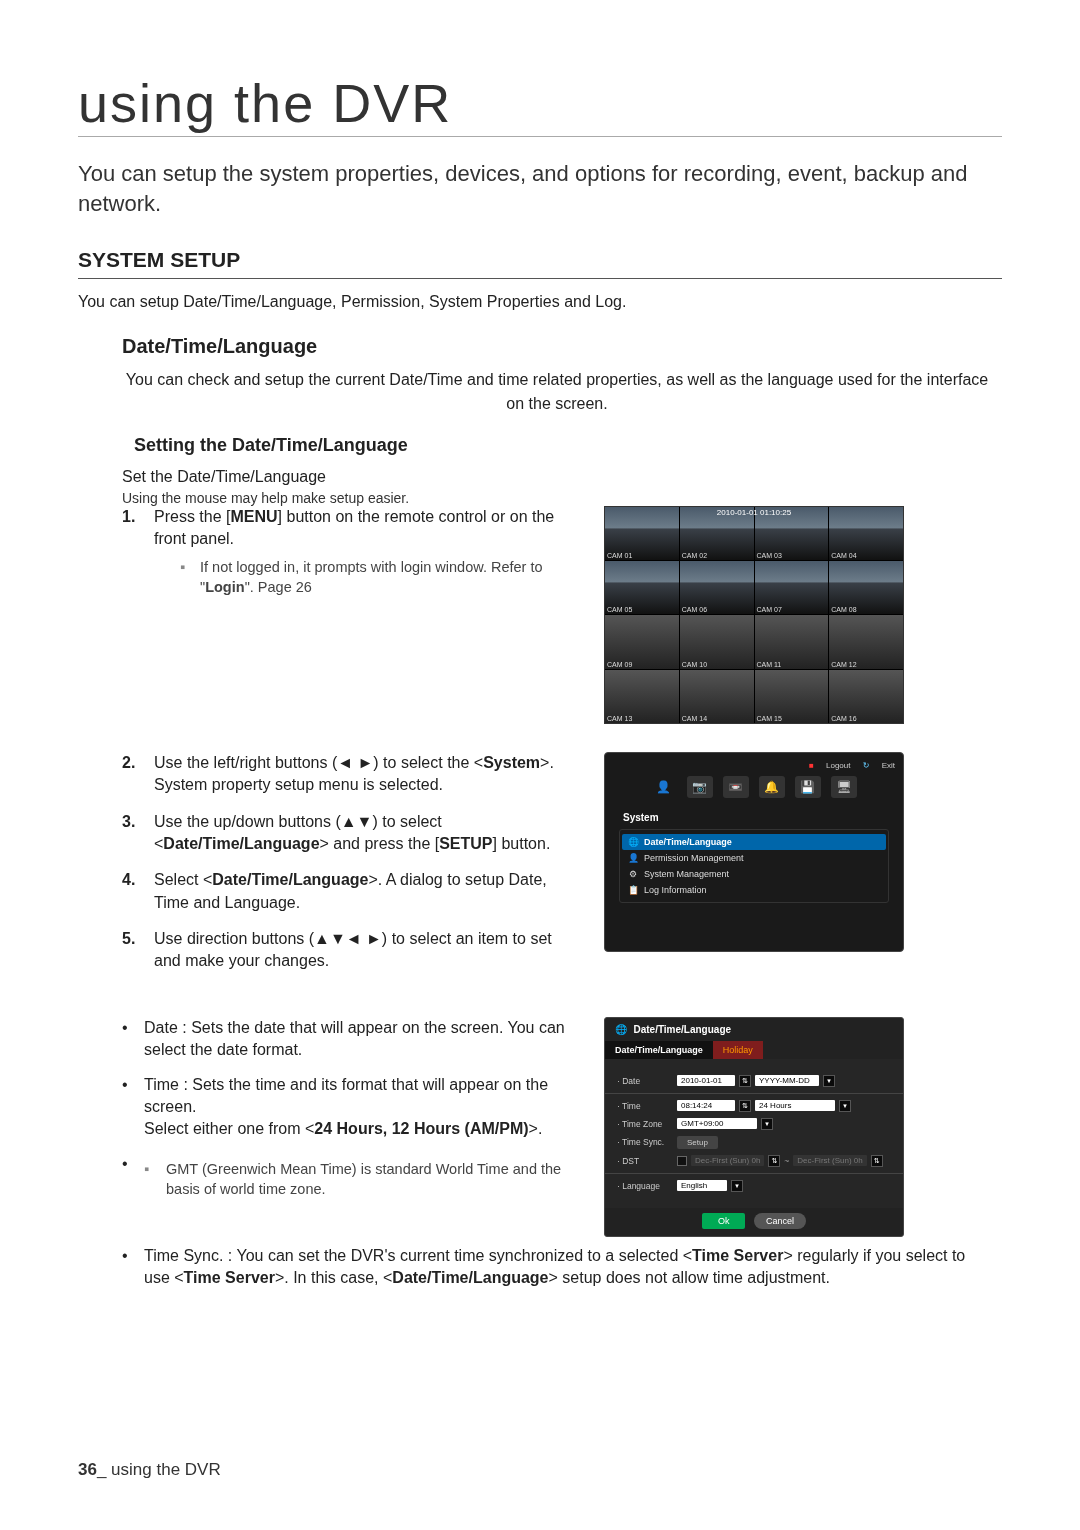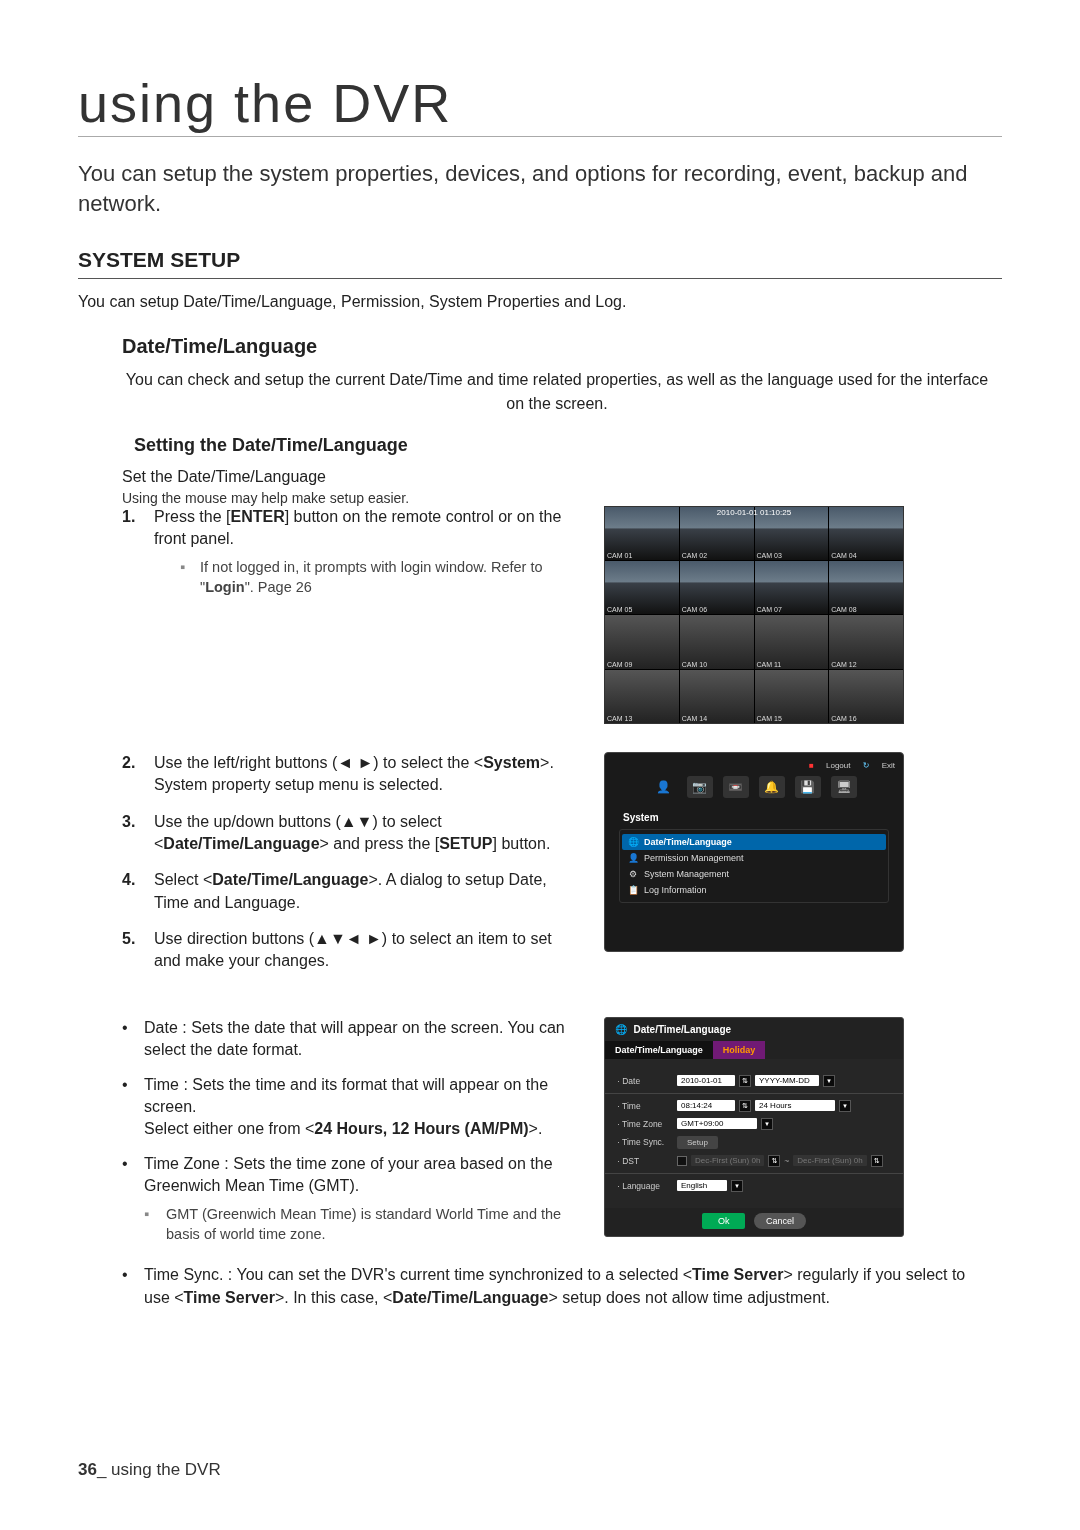--- a/index.html
+++ b/index.html
@@ -130,21 +130,21 @@
   .sys-row.sel { background:#06a; color:#fff; font-weight:700; border-radius:2px;}
   .sys-row .ric { width:10px; text-align:center; font-size:9px;}
   
   .dlg {
     width:300px; background:#222; border:1px solid #444; border-radius:3px;
     color:#fff; font-size:9px; position:relative;
   }
   .dlg-title { font-size:10px; font-weight:700; padding:6px 10px; display:flex; gap:6px; align-items:center;}
   .dlg-tabs { display:flex; font-size:9px; }
   .dlg-tab { padding:4px 10px; background:#111; color:#fff; font-weight:700;}
-  .dlg-tab.inactive { background:#701a75; color:#f90; font-weight:700;}
+  .dlg-tab.inactive { background:#7f1d1d; color:#f90; font-weight:400;}
   .dlg-body { background:#262626; padding:10px 12px;}
   .dlg-line { display:flex; align-items:center; gap:4px; margin:6px 0; font-size:8.5px; color:#ccc;}
   .dlg-line .lbl { width:56px; }
   .fld {
     background:#fff; color:#000; font-size:8px; padding:1px 4px; border-radius:1px;
     min-width:58px; display:inline-block;
   }
   .fld.dark { background:#333; color:#777; }
   .drop { width:12px; height:12px; background:#0a0a0a; color:#fff; font-size:7px;
     display:inline-flex; align-items:center; justify-content:center; border:1px solid #555;}
@@ -175,21 +175,21 @@
 
 <div class="subhead2">Setting the Date/Time/Language</div>
 <div class="plain">Set the Date/Time/Language</div>
 <div class="note-small">Using the mouse may help make setup easier.</div>
 
 <div class="two-col">
   <div class="left-col">
     <div class="ol-item">
       <div class="ol-num">1.</div>
       <div>
-        <span>Press the [</span><b>ENTER</b><span>] button on the remote control or on the front panel.</span>
+        <span>Press the [</span><b>MENU</b><span>] button on the remote control or on the front panel.</span>
         <div class="sub-bullet">
           <div class="dot">▪</div>
           <div>
             <span>If not logged in, it prompts with login window. Refer to "</span><b>Login</b><span>". Page 26</span>
           </div>
         </div>
       </div>
     </div>
   </div>
 
@@ -314,21 +314,20 @@
     <div class="ul-item">
         <div class="dot">•</div>
       <div>
         <span>Time : Sets the time and its format that will appear on the screen.</span><br>
         <span>Select either one from &lt;</span><b>24 Hours, 12 Hours (AM/PM)</b><span>&gt;.</span>
       </div>
     </div>
     <div class="ul-item">
         <div class="dot">•</div>
       <div>
-        <span>Time Zone : Sets the time zone of your area based on the Greenwich Mean Time (GMT).</span>
         <div class="sub-bullet" style="margin-left:0px;">
           <div class="dot">▪</div>
             <div>GMT (Greenwich Mean Time) is standard World Time and the basis of world time zone.</div>
         </div>
       </div>
     </div>
   </div>
 
   <div class="screenshot">
     <div class="dlg">

